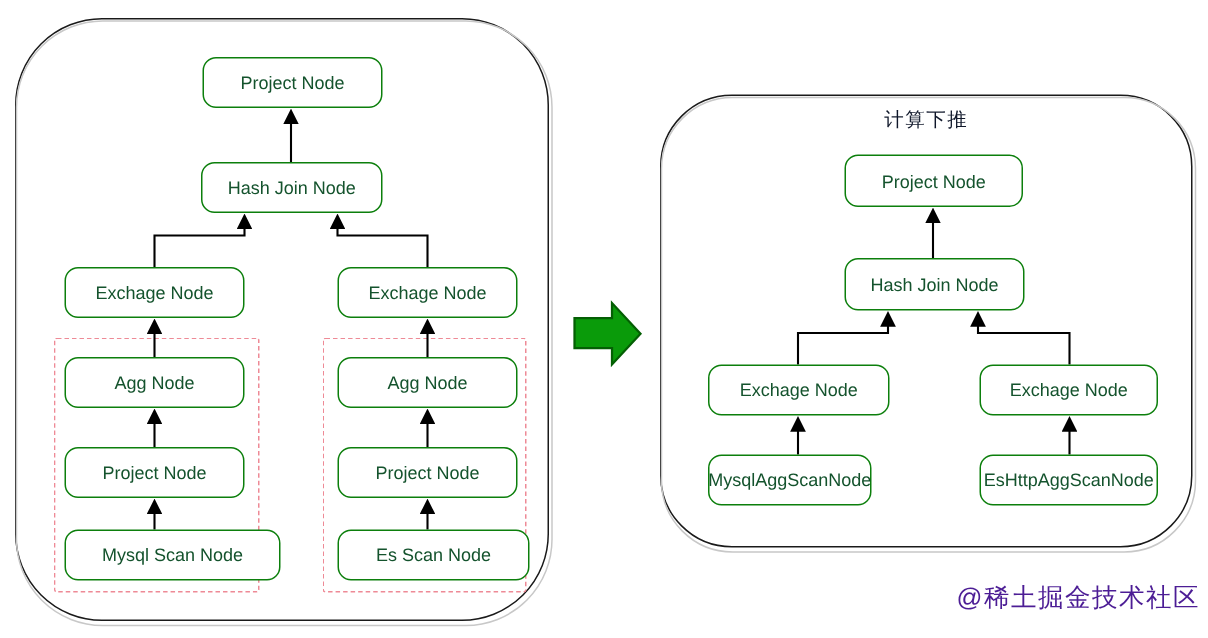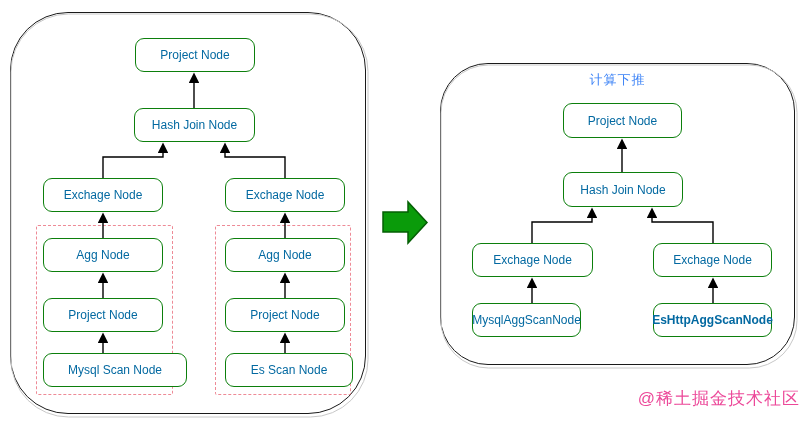--- a/index.html
+++ b/index.html
@@ -28,36 +28,36 @@
   }
   .container-left{ left:10px; top:12px; width:354px; height:400px; border-radius:58px; }
   .container-right{ left:440px; top:63px; width:353px; height:300px; border-radius:48px; }
 
   .container-title{
     position:absolute;
     left:0; right:0; top:7px;
     text-align:center;
     font-size:13px;
     letter-spacing:1px;
-    color:#3b82f6;
+    color:#0f172a;
   }
 
   
   .node{
     position:absolute;
     height:34px;
     box-sizing:border-box;
     border:1.6px solid #0c7f0c;
     border-radius:9px;
     background:#ffffff;
     display:flex;
     align-items:center;
     justify-content:center;
     font-size:12px;
-    color:#0369a1;
+    color:#14532d;
     z-index:3;
     white-space:nowrap;
   }
 
   
   .dashed-group{
     position:absolute;
     box-sizing:border-box;
     border:1.6px dashed #ee8a96;
     border-radius:2px;
@@ -70,21 +70,21 @@
     width:805px; height:425px;
     z-index:2;
     pointer-events:none;
   }
 
   .watermark{
     position:absolute;
     right:5px;
     top:387px;
     font-size:17px;
-    color:#ec4899;
+    color:#4c1d95;
     letter-spacing:1px;
     z-index:1;
   }
 </style>
 </head>
 <body>
 
 <div class="canvas">
 
   <div class="container container-left"></div>
@@ -133,17 +133,17 @@
   <div class="node" style="left:43px;top:353px;width:144px;">Mysql Scan Node</div>
   <div class="node" style="left:225px;top:238px;width:120px;">Agg Node</div>
   <div class="node" style="left:225px;top:298px;width:120px;">Project Node</div>
   <div class="node" style="left:225px;top:353px;width:128px;">Es Scan Node</div>
 
   <div class="node" style="left:563px;top:103px;width:119px;height:35px;">Project Node</div>
   <div class="node" style="left:563px;top:172px;width:120px;height:35px;">Hash Join Node</div>
   <div class="node" style="left:472px;top:243px;width:121px;">Exchage Node</div>
   <div class="node" style="left:653px;top:243px;width:119px;">Exchage Node</div>
   <div class="node" style="left:472px;top:303px;width:109px;">MysqlAggScanNode</div>
-  <div class="node" style="left:653px;top:303px;width:119px;font-weight:bold;">EsHttpAggScanNode</div>
+  <div class="node" style="left:653px;top:303px;width:119px;">EsHttpAggScanNode</div>
 
   <div class="watermark">@稀土掘金技术社区</div>
 
 </div>
 
 </body></html>

